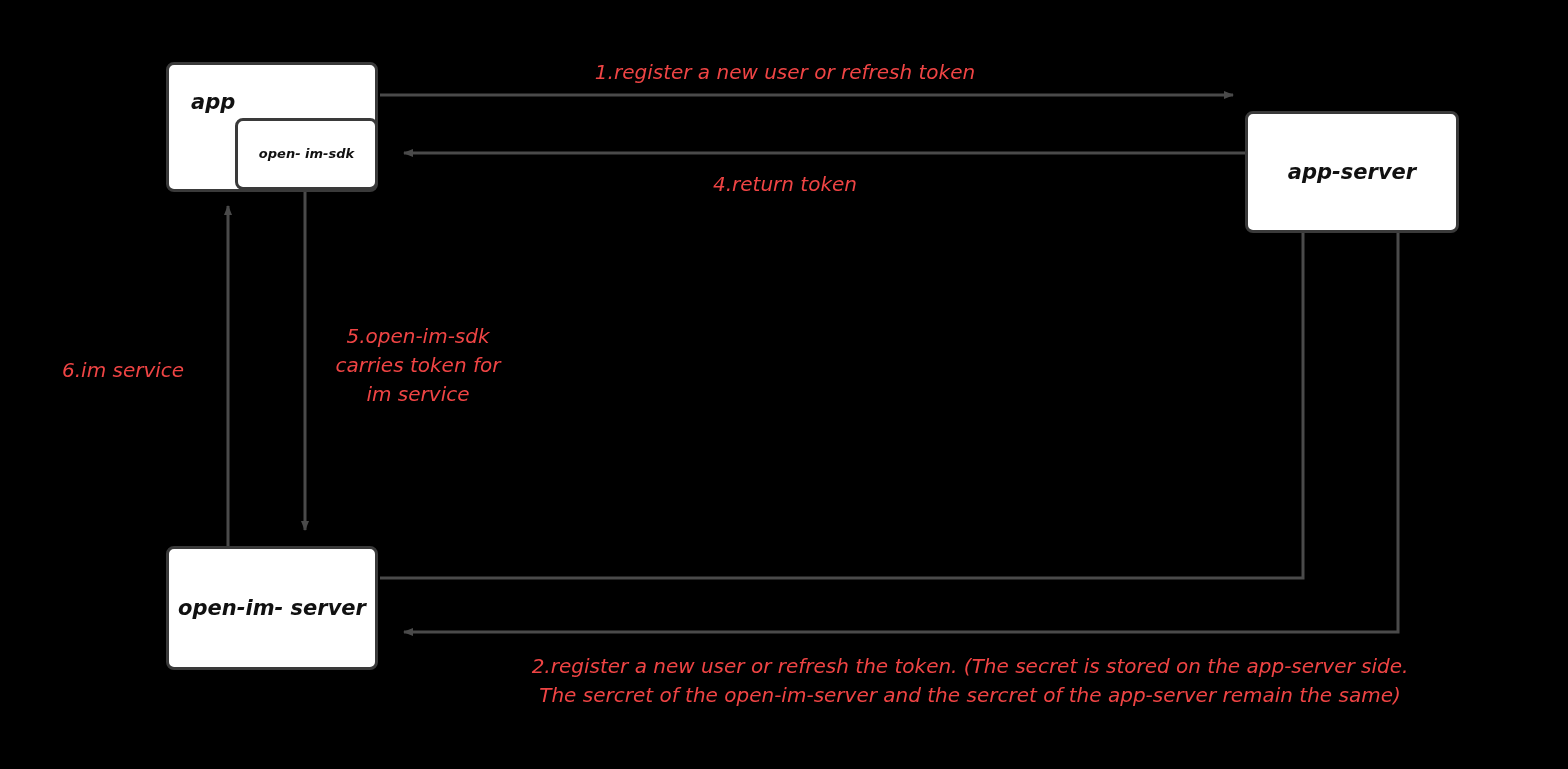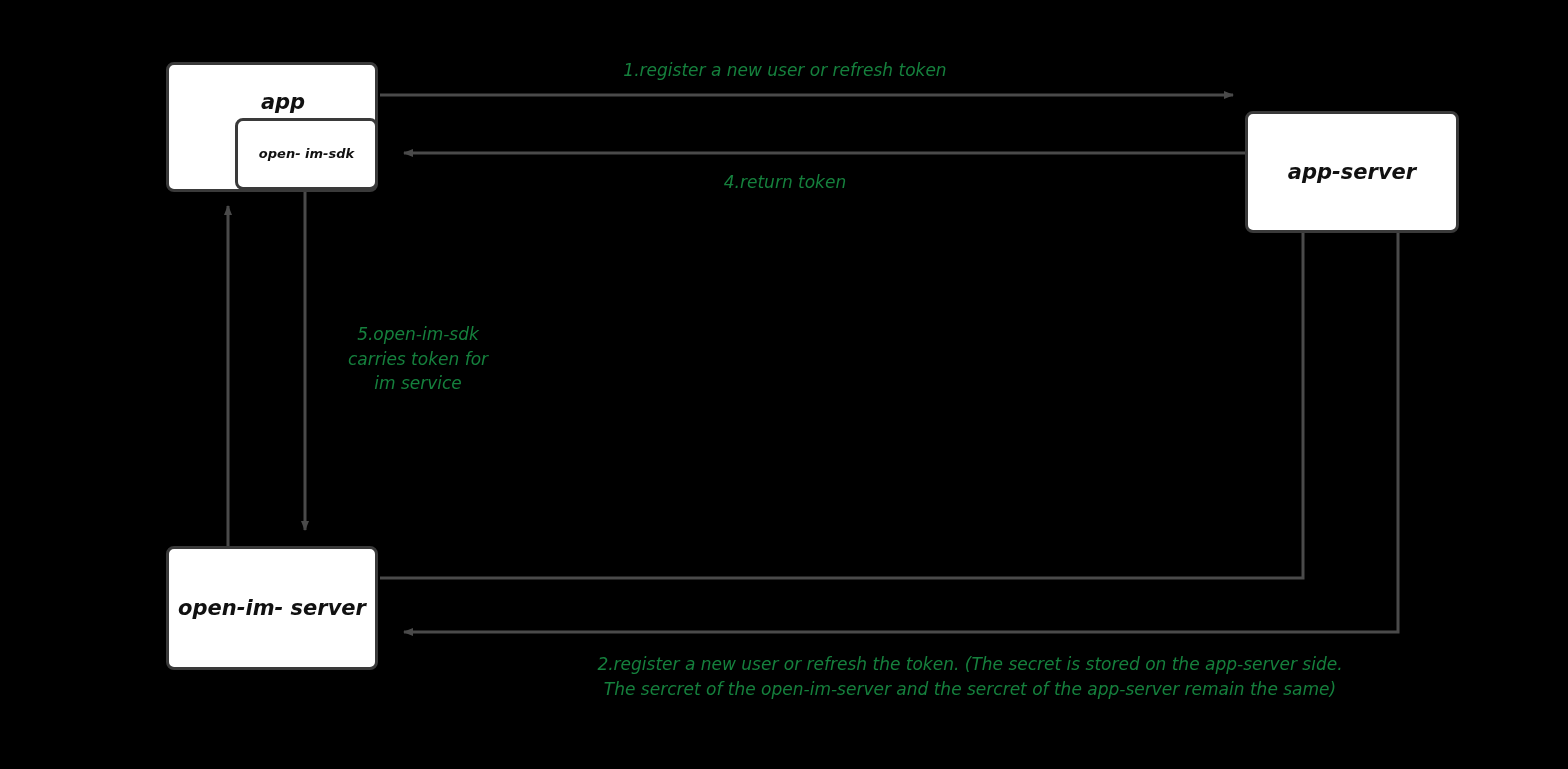--- a/index.html
+++ b/index.html
@@ -31,23 +31,23 @@
     font-size: 21px;
     line-height: 1.25;
     z-index: 3;
   }
   .node.sub {
     z-index: 4;
     font-size: 13px;
   }
   .edge-label {
     position: absolute;
-    color: #15803d;
+    color: #ef4444;
     font-style: italic;
-    font-size: 17px;
+    font-size: 20px;
     line-height: 1.45;
     white-space: pre-line;
     z-index: 2;
   }
   .edge-label.center { text-align: center; }
   .edge-label.left { text-align: left; }
   svg.wires {
     position: absolute;
     left: 0;
     top: 0;
@@ -74,21 +74,21 @@
 
     <path d="M228,548 L228,206" fill="none" stroke="#4a4a4a" stroke-width="3" marker-end="url(#arrowhead)"></path>
 
     <path d="M305,190 L305,530" fill="none" stroke="#4a4a4a" stroke-width="3" marker-end="url(#arrowhead)"></path>
 
     <path d="M380,578 L1303,578 L1303,196" fill="none" stroke="#4a4a4a" stroke-width="3" marker-end="url(#arrowhead)"></path>
 
     <path d="M1398,186 L1398,632 L404,632" fill="none" stroke="#4a4a4a" stroke-width="3" marker-end="url(#arrowhead)"></path>
   </svg>
 
-  <div class="node" style="left:166px; top:62px; width:212px; height:130px; align-items:flex-start; justify-content:center; padding:24px 0 0 22px;">
+  <div class="node" style="left:166px; top:62px; width:212px; height:130px; align-items:flex-start; justify-content:flex-start; padding:24px 0 0 22px;">
     <span>app</span>
   </div>
 
   <div class="node sub" style="left:235px; top:118px; width:143px; height:72px;">
     <span>open-
 im-sdk</span>
   </div>
 
   <div class="node" style="left:1245px; top:64px; width:214px; height:122px;margin-top:47px;">
     <span>app-server</span>
@@ -96,20 +96,21 @@
 
   <div class="node" style="left:166px; top:546px; width:212px; height:124px;">
     <span>open-im-
 server</span>
   </div>
 
   <div class="edge-label center" style="left:490px; top:58px; width:590px;">1.register a new user or refresh token</div>
 
   <div class="edge-label center" style="left:560px; top:170px; width:450px;font-style:italic;">4.return token</div>
 
+  <div class="edge-label left" style="left:62px; top:356px; width:220px;">6.im service</div>
 
   <div class="edge-label center" style="left:313px; top:322px; width:210px;">5.open-im-sdk
 carries token for
 im service</div>
 
 
   <div class="edge-label center" style="left:420px; top:652px; width:1100px;">2.register a new user or refresh the token. (The secret is stored on the app-server side.
 The sercret of the open-im-server and the sercret of the app-server remain the same)</div>
 
 </div>

